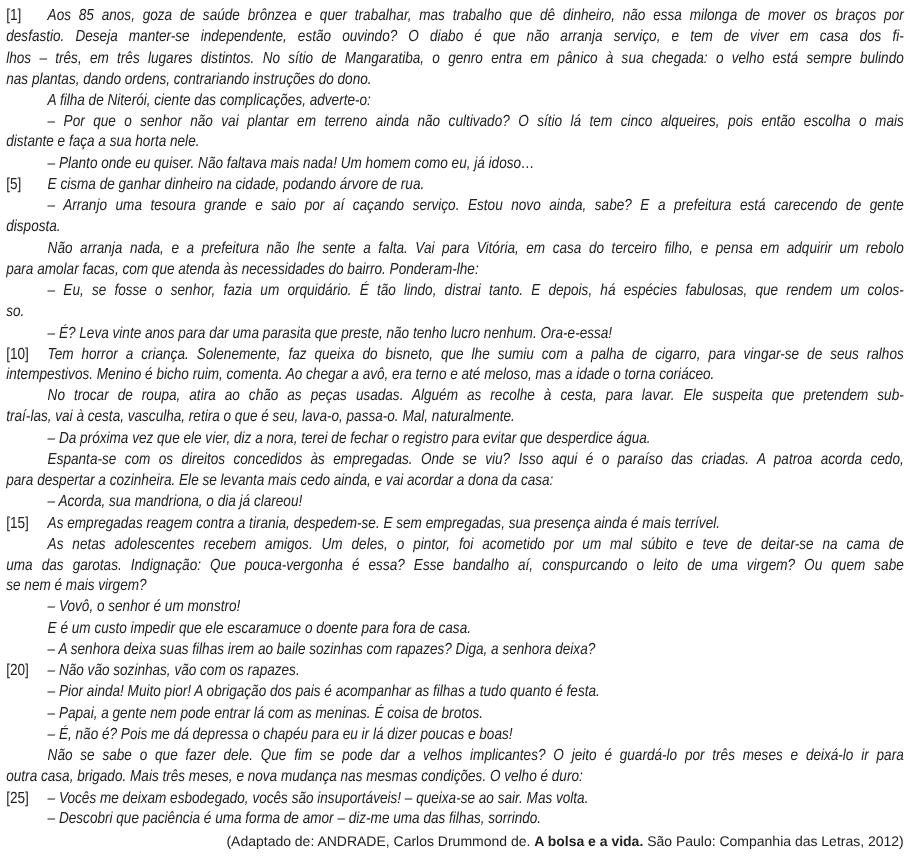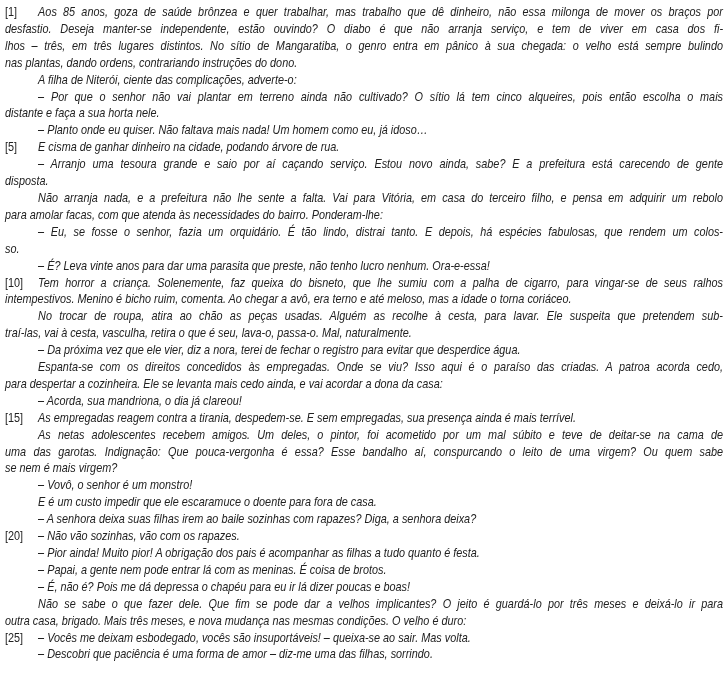--- a/index.html
+++ b/index.html
@@ -95,13 +95,14 @@
       <div class="line indent"><span>– A senhora deixa suas filhas irem ao baile sozinhas com rapazes? Diga, a senhora deixa?</span></div>
       <div class="line indent"><span class="marker">[20]</span><span>– Não vão sozinhas, vão com os rapazes.</span></div>
       <div class="line indent"><span>– Pior ainda! Muito pior! A obrigação dos pais é acompanhar as filhas a tudo quanto é festa.</span></div>
       <div class="line indent"><span>– Papai, a gente nem pode entrar lá com as meninas. É coisa de brotos.</span></div>
       <div class="line indent"><span>– É, não é? Pois me dá depressa o chapéu para eu ir lá dizer poucas e boas!</span></div>
       <div class="line indent justify"><span>Não se sabe o que fazer dele. Que fim se pode dar a velhos implicantes? O jeito é guardá-lo por três meses e deixá-lo ir para</span></div>
       <div class="line"><span>outra casa, brigado. Mais três meses, e nova mudança nas mesmas condições. O velho é duro:</span></div>
       <div class="line indent"><span class="marker">[25]</span><span>– Vocês me deixam esbodegado, vocês são insuportáveis! – queixa-se ao sair. Mas volta.</span></div>
       <div class="line indent"><span>– Descobri que paciência é uma forma de amor – diz-me uma das filhas, sorrindo.</span></div>
     </div>
+  <div class="citation"><span>(Adaptado de: ANDRADE, Carlos Drummond de. </span><span class="book-title">A bolsa e a vida.</span><span> São Paulo: Companhia das Letras, 2012)</span></div>
 </div>
 
 </body></html>

